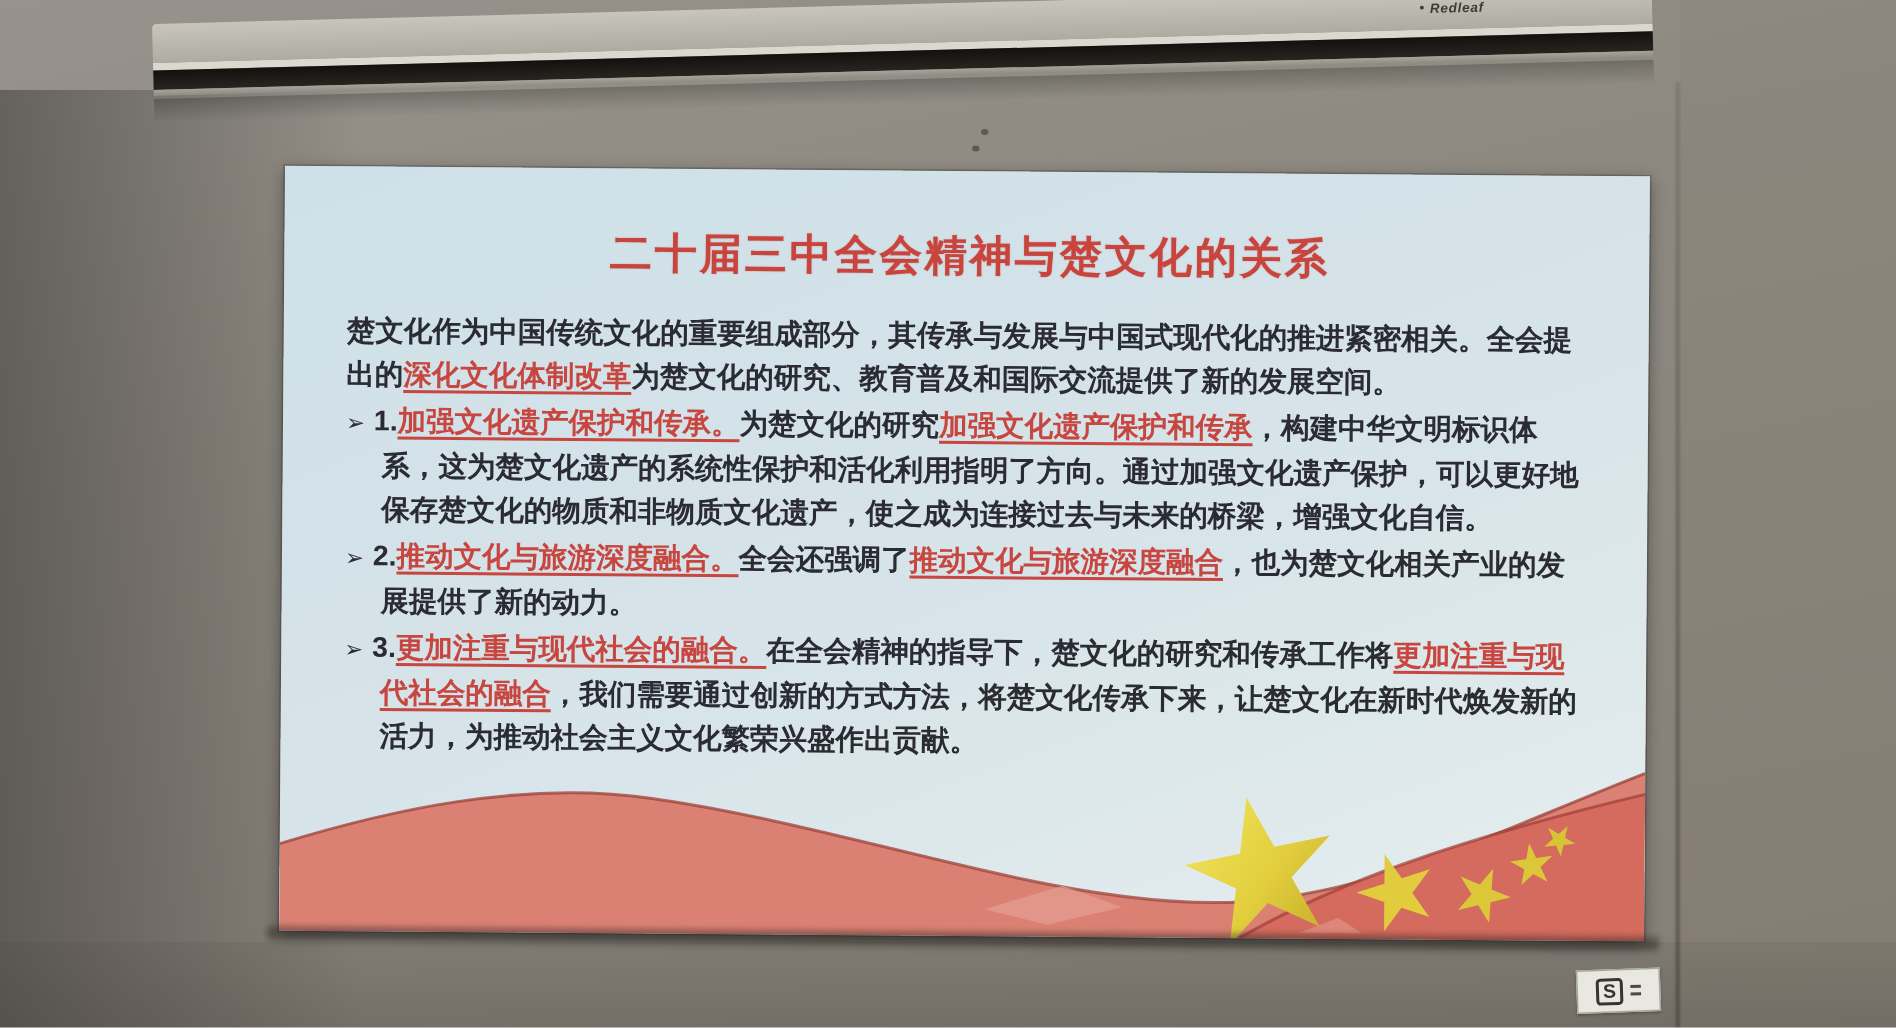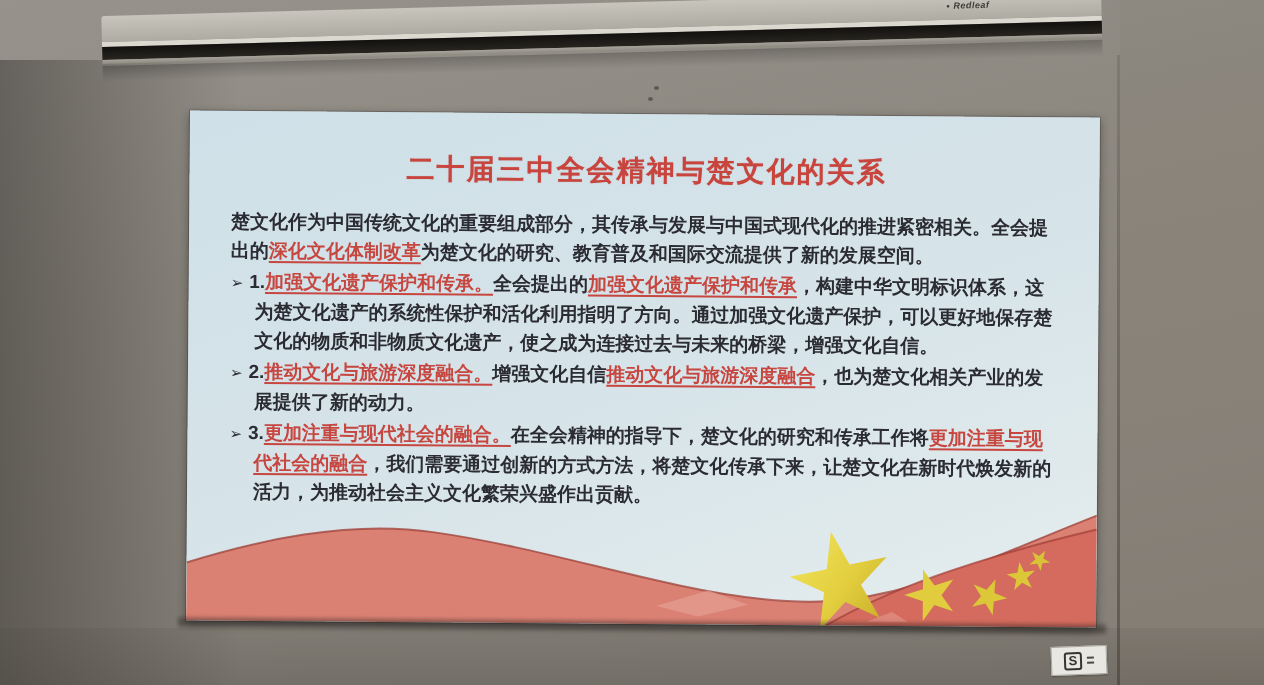--- a/index.html
+++ b/index.html
@@ -74,22 +74,22 @@
   <div class="case-slot"></div>
   <div class="case-bottom"></div>
   <div class="case-shadow"></div>
 </div>
 
 <div class="slide">
   <div class="slide-inner">
     <h1 class="slide-title">二十届三中全会精神与楚文化的关系</h1>
     <div class="body-text">
       <p class="para"><span>楚文化作为中国传统文化的重要组成部分，其传承与发展与中国式现代化的推进紧密相关。全会提出的</span><span class="hl">深化文化体制改革</span><span>为楚文化的研究、教育普及和国际交流提供了新的发展空间。</span></p>
-      <p class="bullet"><span class="marker">➢</span><span><span>1.</span><span class="hl">加强文化遗产保护和传承。</span><span>全会提出的</span><span class="hl">加强文化遗产保护和传承</span><span>，构建中华文明标识体系，这为楚文化遗产的系统性保护和活化利用指明了方向。通过加强文化遗产保护，可以更好地保存楚文化的物质和非物质文化遗产，使之成为连接过去与未来的桥梁，增强文化自信。</span></span></p>
-      <p class="bullet"><span class="marker">➢</span><span><span>2.</span><span class="hl">推动文化与旅游深度融合。</span><span>增强文化自信</span><span class="hl">推动文化与旅游深度融合</span><span>，也为楚文化相关产业的发展提供了新的动力。</span></span></p>
+      <p class="bullet"><span class="marker">➢</span><span><span>1.</span><span class="hl">加强文化遗产保护和传承。</span><span>为楚文化的研究</span><span class="hl">加强文化遗产保护和传承</span><span>，构建中华文明标识体系，这为楚文化遗产的系统性保护和活化利用指明了方向。通过加强文化遗产保护，可以更好地保存楚文化的物质和非物质文化遗产，使之成为连接过去与未来的桥梁，增强文化自信。</span></span></p>
+      <p class="bullet"><span class="marker">➢</span><span><span>2.</span><span class="hl">推动文化与旅游深度融合。</span><span>全会还强调了</span><span class="hl">推动文化与旅游深度融合</span><span>，也为楚文化相关产业的发展提供了新的动力。</span></span></p>
       <p class="bullet"><span class="marker">➢</span><span><span>3.</span><span class="hl">更加注重与现代社会的融合。</span><span>在全会精神的指导下，楚文化的研究和传承工作将</span><span class="hl">更加注重与现代社会的融合</span><span>，我们需要通过创新的方式方法，将楚文化传承下来，让楚文化在新时代焕发新的活力，为推动社会主义文化繁荣兴盛作出贡献。</span></span></p>
     </div>
   </div>
 
   <svg class="deco-svg" viewBox="0 0 910 170" preserveAspectRatio="none">
     <defs>
       <path id="star" d="M0,-1 L0.2245,-0.309 L0.951,-0.309 L0.3633,0.1181 L0.5878,0.809 L0,0.382 L-0.5878,0.809 L-0.3633,0.1181 L-0.951,-0.309 L-0.2245,-0.309 Z"></path>
       <linearGradient id="starGrad" x1="0" y1="0" x2="1" y2="1">
         <stop offset="0" stop-color="#f2e55e"></stop>
         <stop offset="55%" stop-color="#e3cf3e"></stop>

